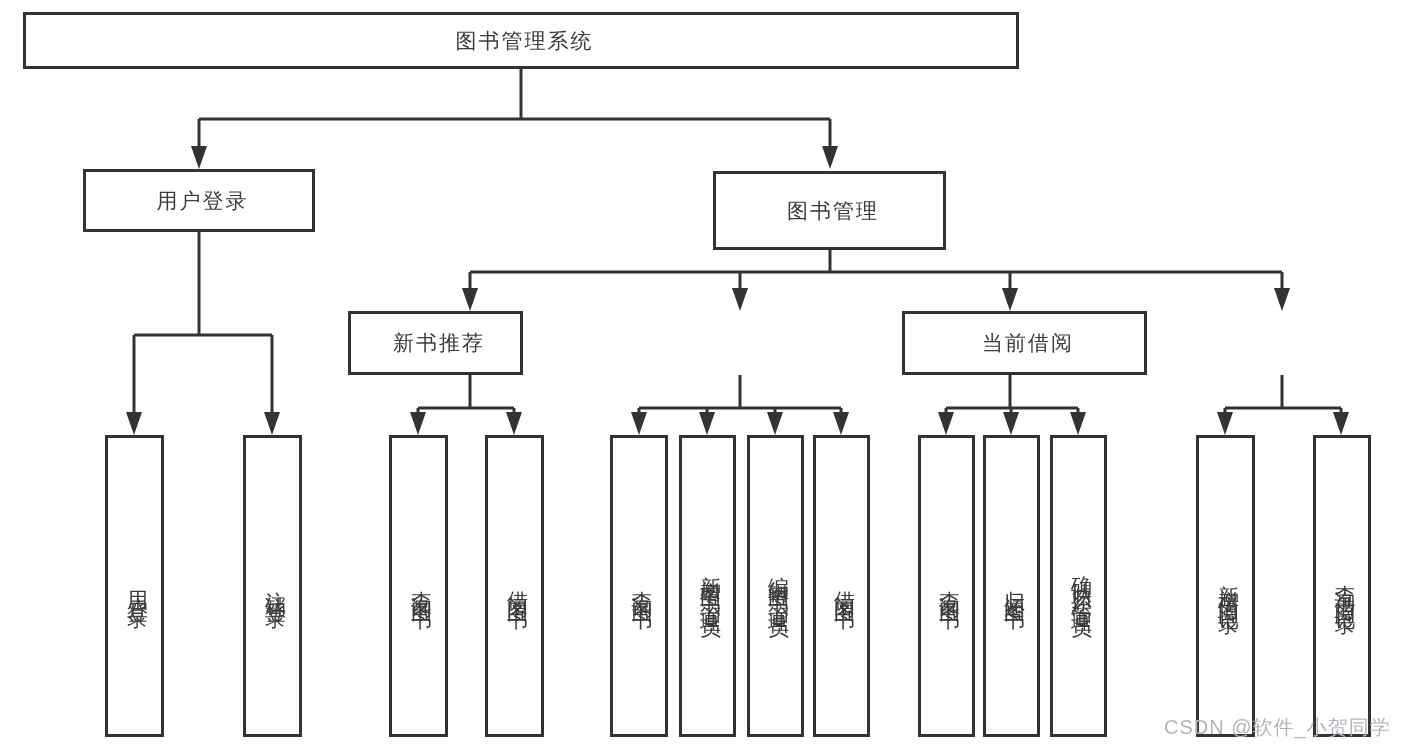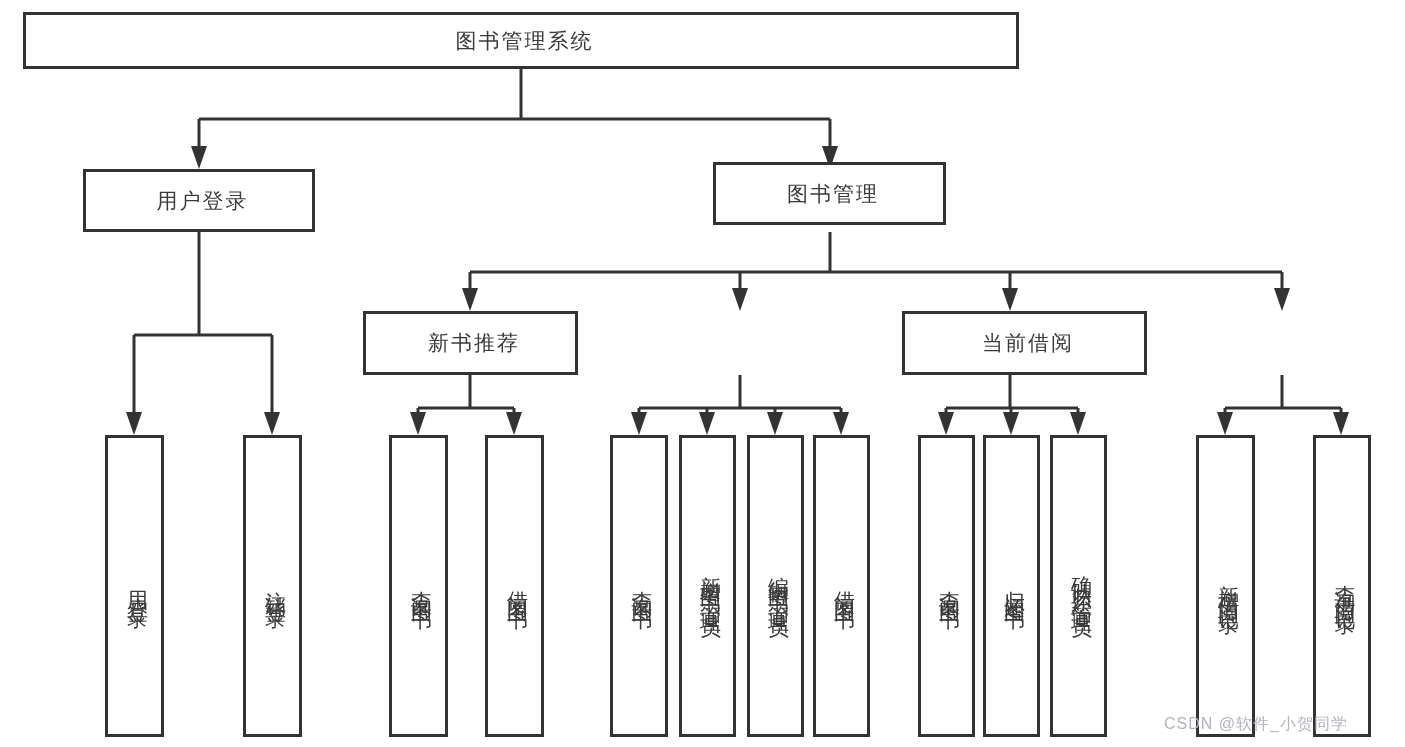--- a/index.html
+++ b/index.html
@@ -38,21 +38,21 @@
     text-orientation:mixed;
     letter-spacing:6px;
     line-height:1;
     font-size:21px;
   }
   .watermark{
     position:absolute;
     left:1164px;
     top:714px;
     width:240px;
-    font-size:16px;
+    font-size:20px;
     letter-spacing:1px;
     color:var(--watermark);
     z-index:10;
     white-space:nowrap;
   }
 </style>
 </head>
 <body>
 
 <div class="canvas">
@@ -143,23 +143,23 @@
     </g>
     <g stroke="none">
       <polygon points="1217,412 1233,412 1225,435"></polygon>
       <polygon points="1333,412 1349,412 1341,435"></polygon>
     </g>
   </svg>
 
   <div class="box h" style="left:23px;top:12px;width:996px;height:57px">图书管理系统</div>
 
   <div class="box h" style="left:83px;top:169px;width:232px;height:63px">用户登录</div>
-  <div class="box h" style="left:713px;top:162px;width:233px;height:63px">图书管理</div>
+  <div class="box h" style="left:713px;top:171px;width:233px;height:79px">图书管理</div>
 
-  <div class="box h" style="left:363px;top:311px;width:215px;height:64px">新书推荐</div>
+  <div class="box h" style="left:348px;top:311px;width:175px;height:64px">新书推荐</div>
   <div class="box h" style="left:902px;top:311px;width:245px;height:64px">当前借阅</div>
 
   <div class="box v" style="left:105px;top:435px;width:59px;height:302px">用户登录</div>
   <div class="box v" style="left:243px;top:435px;width:59px;height:302px">注销登录</div>
 
   <div class="box v" style="left:389px;top:435px;width:59px;height:302px">查询图书</div>
   <div class="box v" style="left:485px;top:435px;width:59px;height:302px">借阅图书</div>
 
   <div class="box v" style="left:610px;top:435px;width:58px;height:302px">查询图书</div>
   <div class="box v" style="left:679px;top:435px;width:57px;height:302px">新增图书（管理员）</div>

